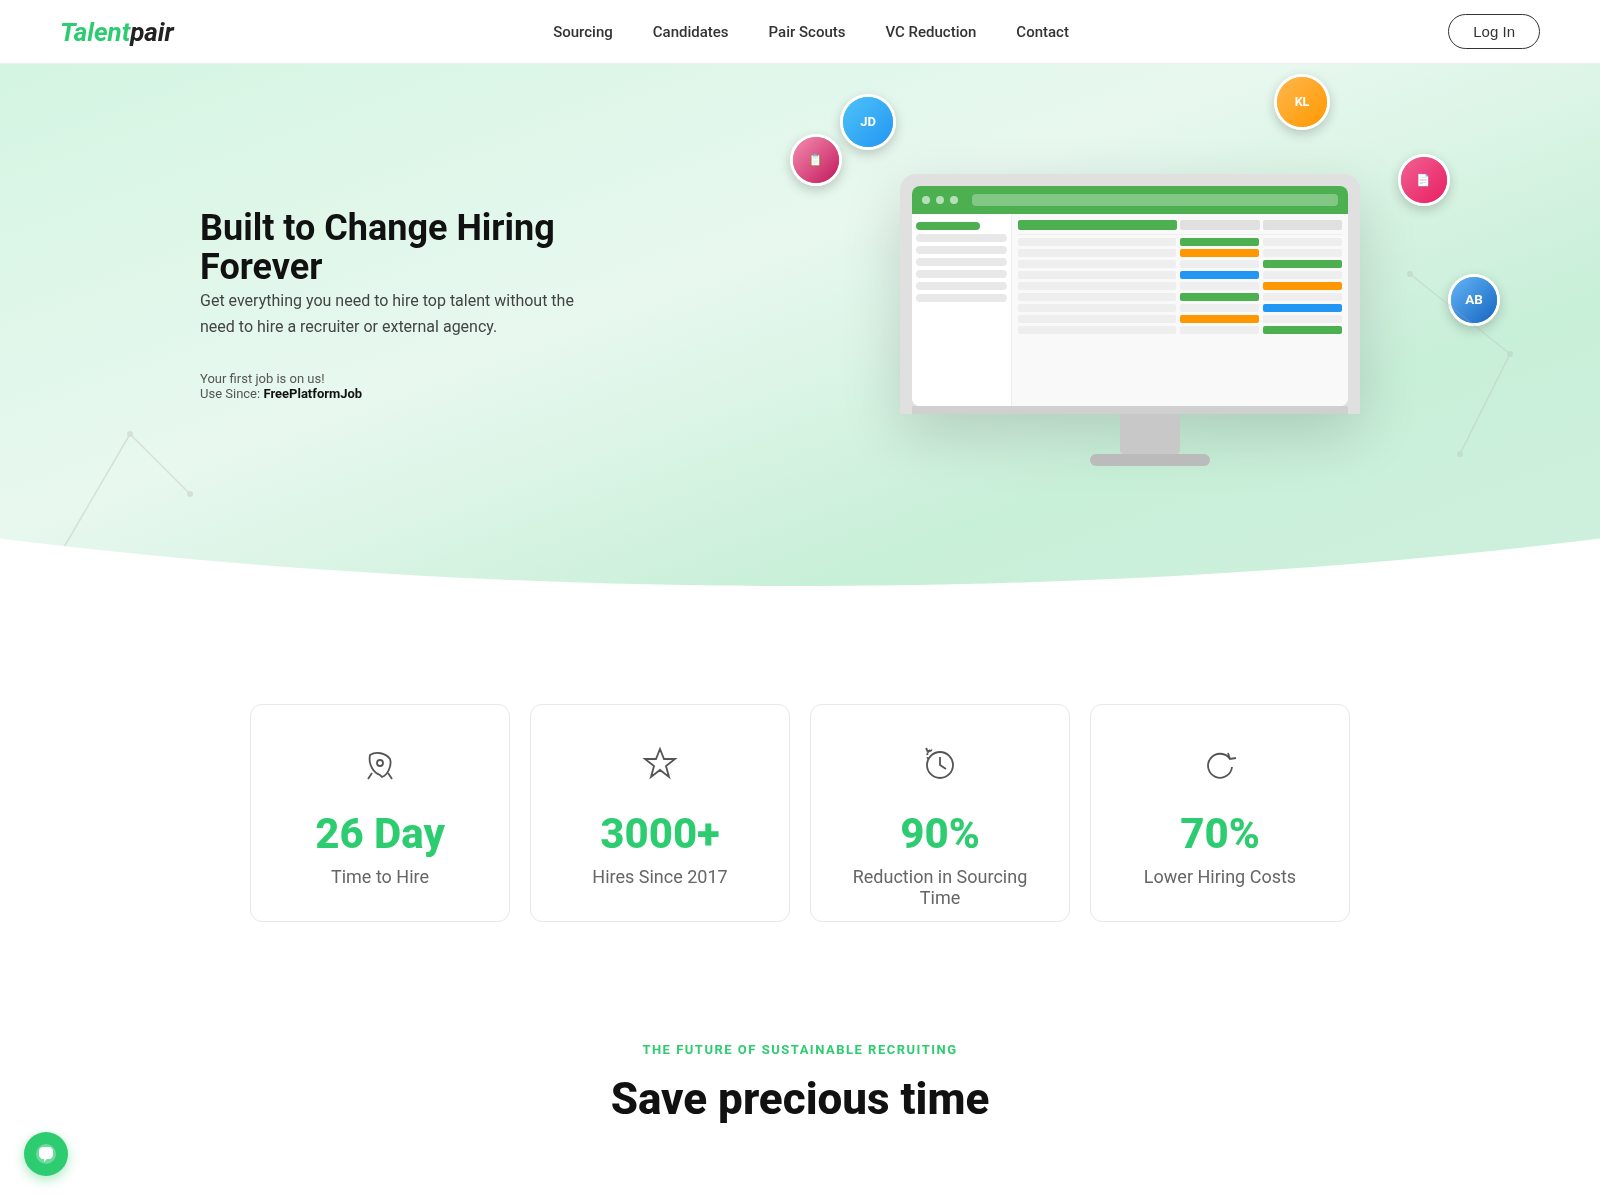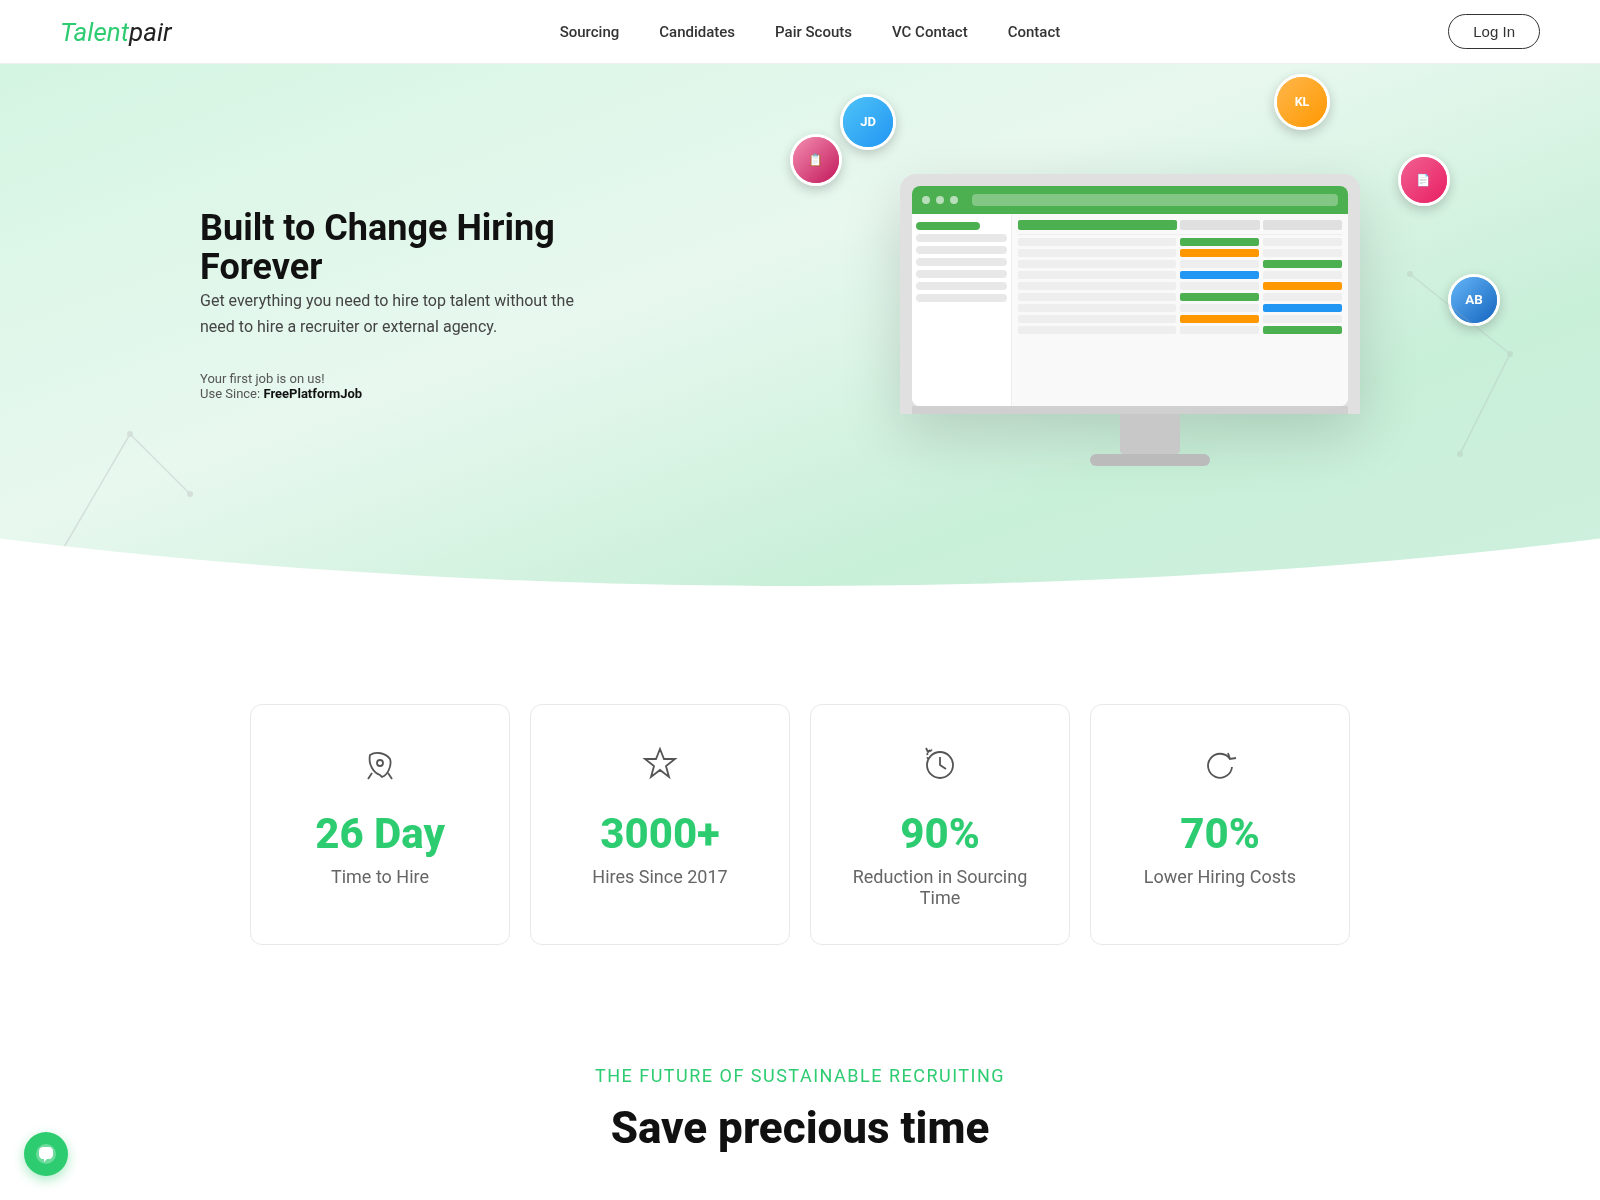--- a/index.html
+++ b/index.html
@@ -73,52 +73,52 @@
     .av1 { width: 56px; height: 56px; background: linear-gradient(135deg, #4fc3f7, #2196F3); top: -60px; left: -80px; }
     .av2 { width: 56px; height: 56px; background: linear-gradient(135deg, #ffb74d, #ff9800); top: -80px; right: 60px; }
     .av3 { width: 52px; height: 52px; background: linear-gradient(135deg, #f06292, #e91e63); top: 20px; right: -60px; }
     .av4 { width: 52px; height: 52px; background: linear-gradient(135deg, #64b5f6, #1565C0); top: 120px; right: -120px; }
     .av5 { width: 52px; height: 52px; background: linear-gradient(135deg, #f48fb1, #c2185b); left: -140px; top: 30px; }
 
     
     .stats-section { padding: 60px 60px 60px; background: #fff; }
     .stats-grid { display: grid; grid-template-columns: repeat(4, 1fr); gap: 20px; max-width: 1100px; margin: 0 auto; }
     .stat-card {
-      border: 1px solid #e8e8e8; border-radius: 12px; padding: 40px 20px 36px;
+      border: 1px solid #e8e8e8; border-radius: 12px; padding: 40px 20px 13px;
       text-align: center; background: #fff;
     }
     .stat-icon { font-size: 32px; margin-bottom: 16px; color: #555; }
     .stat-value { font-size: 42px; font-weight: 800; color: #2ecc71; margin-bottom: 8px; }
     .stat-label { font-size: 18px; color: #666; }
 
     
     .bottom-section { padding: 60px 60px 40px; background: #fff; text-align: center; }
-    .bottom-tag { font-size: 18px; font-weight: 400; color: #2ecc71; letter-spacing: 1.5px; margin-bottom: 16px; text-transform: uppercase; }
+    .bottom-tag { font-size: 13px; font-weight: 700; color: #2ecc71; letter-spacing: 1.5px; margin-bottom: 16px; text-transform: uppercase; }
     .bottom-title { font-size: 44px; font-weight: 800; color: #111; }
 
     
     .chat-bubble {
       position: fixed; bottom: 24px; left: 24px; width: 44px; height: 44px;
       background: #2ecc71; border-radius: 50%; display: flex; align-items: center;
       justify-content: center; cursor: pointer; box-shadow: 0 4px 12px rgba(46,204,113,0.4);
       z-index: 100;
     }
   </style>
 </head>
 <body>
 
 <nav>
-  <div style="font-size:26px;font-weight:400;font-style:italic;color:#2ecc71;">
+  <div style="font-size:26px;font-weight:700;font-style:italic;color:#2ecc71;">
     Talent<span style="color:#222;">pair</span>
   </div>
   <div class="nav-links">
     <a href="#">Sourcing</a>
     <a href="#">Candidates</a>
     <a href="#">Pair Scouts</a>
-    <a href="#">VC Contact</a>
+    <a href="#">VC Reduction</a>
     <a href="#">Contact</a>
   </div>
   <button class="nav-login">Log In</button>
 </nav>
 
 <section class="hero">
   <div class="hero-inner">
     <div class="hero-text">
       <h1 class="hero-title">Built to Change Hiring Forever</h1>
       <p class="hero-subtitle">Get everything you need to hire top talent without the need to hire a recruiter or external agency.</p>

